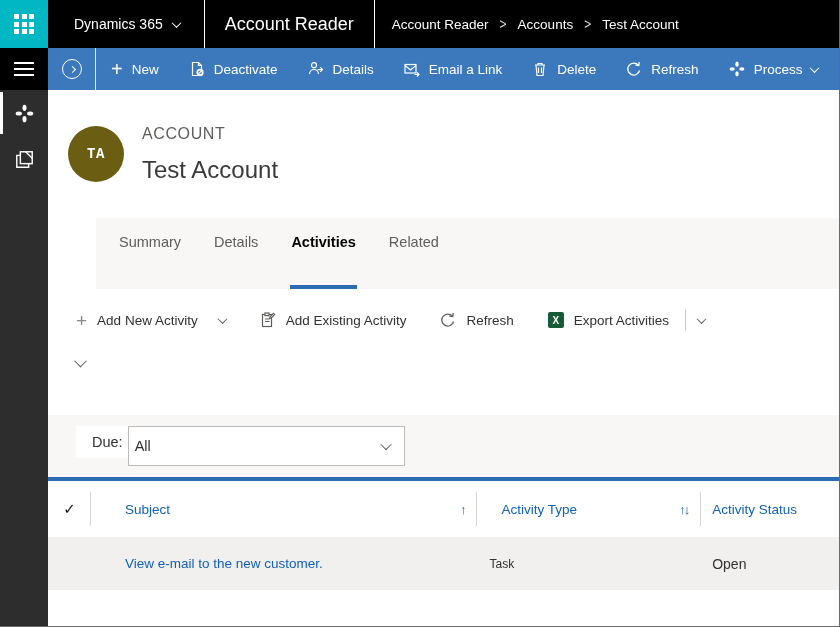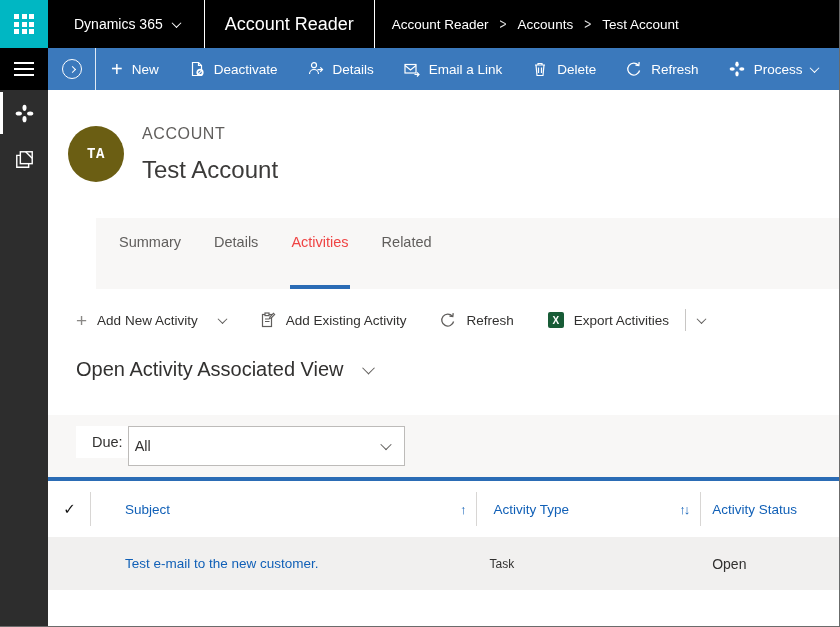--- a/index.html
+++ b/index.html
@@ -48,21 +48,21 @@
   
   .rec-head { height:128px; background:#fff; display:flex; align-items:center; padding-left:20px; flex:0 0 auto; }
   .avatar { width:56px; height:56px; border-radius:50%; background:var(--avatar_bg,#6B5E13); color:#ffffff; display:flex; align-items:center; justify-content:center; font-size:14px; font-weight:bold; letter-spacing:.5px; flex:0 0 auto;font-family:Liberation Mono, monospace; }
   .rec-meta { margin-left:18px; }
   .entity-label { font-size:16px; letter-spacing:.6px; color:#605E5C; margin-bottom:13px; }
   .rec-title { font-size:24px; color:#3b3a39; }
 
   
   .tabs-band { height:71px; background:var(--band_bg,#F8F7F6); display:flex; padding:10px 4px 0 22px; flex:0 0 auto;margin-left:48px; }
   .tab { font-size:14.5px; color:#605E5C; margin-right:31px; padding:6px 1px 9px; border-bottom:4px solid transparent; cursor:pointer; }
-  .tab.active { color:#ef4444; font-weight:normal; border-bottom-color:var(--accent,#2B6CB5); }
+  .tab.active { color:#000000; font-weight:bold; border-bottom-color:var(--accent,#2B6CB5); }
 
   
   .tool-band { height:126px; background:#fff; padding:14px 0 0 28px; flex:0 0 auto; }
   .grid-toolbar { display:flex; align-items:center; height:34px; font-size:13.5px; color:#323130; }
   .gt-btn { display:flex; align-items:center; gap:10px; cursor:pointer; white-space:nowrap; }
   .gt-btn svg { width:16px; height:16px; color:#605E5C; display:block; }
   .gt-btn .plus { font-size:19px; font-weight:300; color:#8A8886; line-height:15px; }
   .gt-gap { width:34px; }
   .gt-chev { color:#605E5C; margin-left:11px; display:inline-flex; }
   .gt-sep { width:1px; height:22px; background:#C8C6C4; margin:0 12px 0 16px; }
@@ -77,21 +77,21 @@
   .due-select { width:277px; height:40px; background:#fff; border:1px solid #BDBBB9; display:flex; align-items:center; justify-content:space-between; padding:0 14px 0 6px; font-size:14.5px; color:#323130; cursor:pointer; }
   .due-select .chev { width:8px; height:8px; color:#605E5C; }
 
   
   .grid { flex:1; background:#fff; border-top:4px solid var(--accent,#2B6CB5); display:flex; flex-direction:column; min-height:0; }
   .grid-header { height:56px; display:flex; align-items:stretch; background:#fff; flex:0 0 auto; }
   .gh-cell { display:flex; align-items:center; position:relative; color:var(--link_blue,#1160B7); font-size:13.5px; cursor:pointer; }
   .gh-cell .coldiv, .gh-check .coldiv { position:absolute; right:0; top:11px; bottom:11px; width:1px; background:#D8D6D4; }
   .gh-check { width:43px; display:flex; align-items:center; justify-content:center; position:relative; color:#111; font-size:15px; font-weight:bold; cursor:pointer; }
   .col-subject { width:387px; padding-left:34px; }
-  .col-type { width:224px; padding-left:16px; }
+  .col-type { width:224px; padding-left:24px; }
   .col-status { width:138px; padding-left:11px; }
   .sort { margin-left:auto; margin-right:13px; font-size:13px; letter-spacing:-2px; color:var(--link_blue,#1160B7); }
   .grid-row { height:53px; display:flex; align-items:center; background:var(--row_bg,#F1F0EF); font-size:13.5px; flex:0 0 auto; cursor:pointer; }
   .cell { overflow:hidden; white-space:nowrap; }
   .cell.check { width:43px; }
   .cell.subject { width:387px; padding-left:34px; }
   .cell.subject a { color:var(--link_blue,#1160B7); text-decoration:none; }
   .cell.type { width:224px; padding-left:12px; color:#323130; font-size:12px; }
   .cell.status { width:138px; padding-left:11px; color:#323130; font-size:14px; }
 </style>
@@ -280,21 +280,20 @@
           </div>
           <div class="gt-sep"></div>
           <div class="gt-btn">
             <span class="gt-chev" style="margin-left:0">
                 <span class="chev"></span>
               </span>
           </div>
         </div>
 
         <div class="view-sel">
-          <span>Open Activity Associated View</span>
           <span class="chev big"></span>
         </div>
       </div>
 
       <div class="filter-band">
         <div class="due-wrap">
           <div class="due-label">Due:</div>
           <div class="due-select">
             <span>All</span>
             <span class="chev"></span>
@@ -319,21 +318,21 @@
             <span class="coldiv"></span>
           </div>
           <div class="gh-cell col-status">
             <span>Activity Status</span>
           </div>
         </div>
 
         <div class="grid-row">
           <div class="cell check"></div>
           <div class="cell subject">
-            <a href="#">Test e-mail to the new customer.</a>
+            <a href="#">View e-mail to the new customer.</a>
           </div>
           <div class="cell type">Task</div>
           <div class="cell status">Open</div>
         </div>
       </div>
 
     </div>
   </div>
 </div>
 

